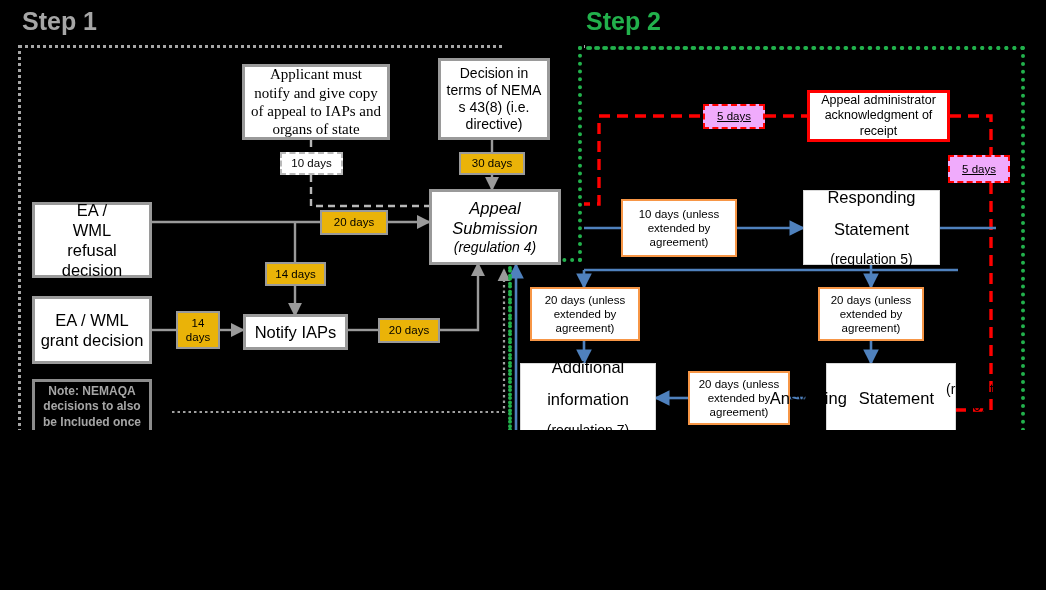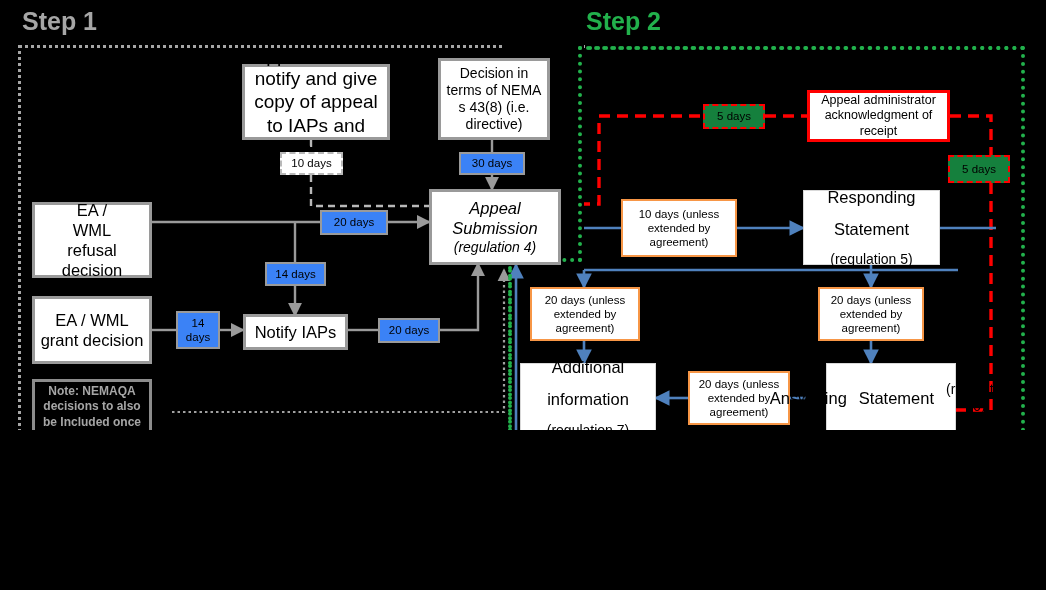--- a/index.html
+++ b/index.html
@@ -6,36 +6,36 @@
   body{font-family:"Liberation Sans", sans-serif;}
   #stage{position:relative;width:1046px;height:430px;background:#000;overflow:hidden;}
 
   .node{position:absolute;box-sizing:border-box;background:#fff;color:#000;
         display:flex;align-items:center;justify-content:center;text-align:center;
         line-height:1.22;}
 
   
   .grey{border:3px solid #9a9a9a;background:#fff;}
   
-  .chip{border:2px solid #9a9a9a;background:#3b82f6;font-size:11.5px;}
+  .chip{border:2px solid #9a9a9a;background:#eab308;font-size:11.5px;}
   .chip-dashed{border:2px dashed #b8b8b8;background:#fff;font-size:11.5px;}
   
   .chip-orange{border:2px solid #F79646;background:#fff;font-size:11.5px;padding:2px;}
   
-  .chip-red{border:2px dashed #FF0000;background:#15803d;font-size:11.5px;}
+  .chip-red{border:2px dashed #FF0000;background:#f0abfc;font-size:11.5px;text-decoration:underline;}
   
   .plain{border:1px solid #d9d9d9;background:#fff;gap:12px;}
   
   .redbox{border:3px solid #FF0000;background:#fff;font-size:12.5px;}
   
   .note{border:3px solid #8c8c8c;background:#000;color:#a6a6a6;font-size:12px;
         font-weight:bold;line-height:1.3;}
 
   .big{font-size:16.5px;}
-  .mid{font-size:19px;}
+  .mid{font-size:15px;font-family:Liberation Serif, serif;}
   .sub{font-size:14px;}
 
   
   .boundary{position:absolute;box-sizing:border-box;pointer-events:none;}
   .b-step1{border:3px dotted #a6a6a6;}
   .b-step2{border:4px dotted #22B14C;}
   .b-mask{position:absolute;background:#000;}
 
   .steplbl{position:absolute;font-size:25px;font-weight:bold;}
 

